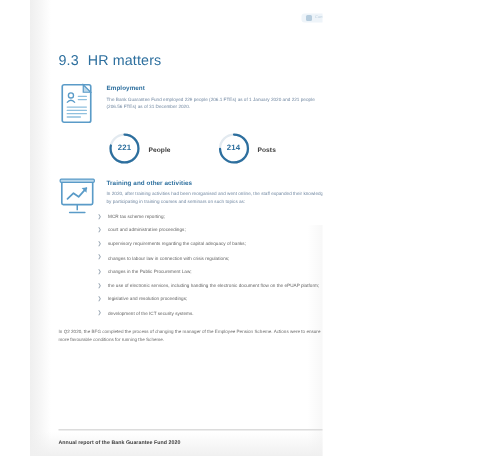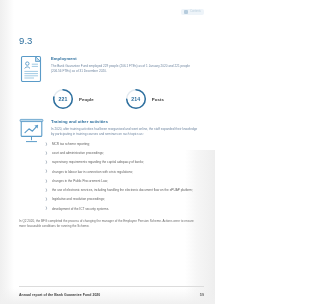--- a/index.html
+++ b/index.html
@@ -6,20 +6,21 @@
   html, body {
     width: 215px; height: 304px;
     background: #ffffff;
     font-family: "Liberation Sans", sans-serif;
     overflow: hidden;
   }
   .page {
     position: relative;
     width: 215px; height: 304px;
     background: #ffffff;
+    margin-left: 20px;
   }
   
   .wash-left {
     position: absolute; left: 0; top: 0; width: 14px; height: 304px;
     background: linear-gradient(to right, #efefef 0%, #f7f7f7 55%, #ffffff 100%);
   }
   .wash-right {
     position: absolute; right: 0; top: 150px; width: 30px; height: 154px;
     background: linear-gradient(to left, #eeeeee 0%, #f6f6f6 60%, rgba(255,255,255,0) 100%);
   }
@@ -146,20 +147,21 @@
   <div class="wash-right"></div>
   <div class="wash-bottom"></div>
 
   <div class="top-chip">
     <span class="chip-ico"></span>
     <span class="chip-txt">Contents</span>
   </div>
 
   <div class="sec-title">
     <span class="sec-num">9.3</span>
+    <span class="sec-name">HR matters</span>
   </div>
 
   <div class="block block-a">
     <div class="ico-wrap">
       <svg width="25" height="28" viewBox="0 0 25 28">
         <rect x="2.5" y="1.5" width="19" height="25" rx="1.2" fill="#ffffff" stroke="#5a9bc8" stroke-width="1.1"></rect>
         <path d="M16.5 1.5 L21.5 6.5 L16.5 6.5 Z" fill="#bcd9ec" stroke="#5a9bc8" stroke-width=".8"></path>
         <circle cx="8.3" cy="8.6" r="1.7" fill="none" stroke="#5a9bc8" stroke-width=".9"></circle>
         <path d="M5.6 13.4 q2.7 -3.1 5.4 0" fill="none" stroke="#5a9bc8" stroke-width=".9"></path>
         <g stroke="#8fc0de" stroke-width=".85" stroke-linecap="round">

